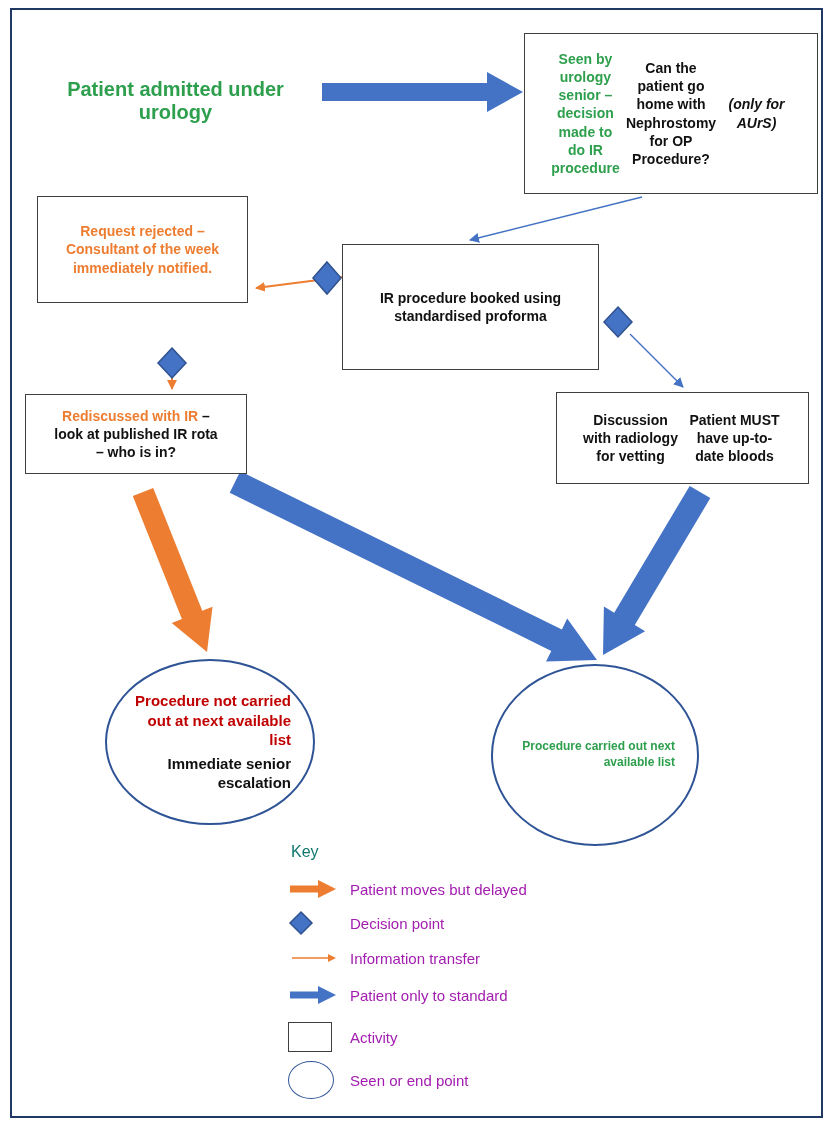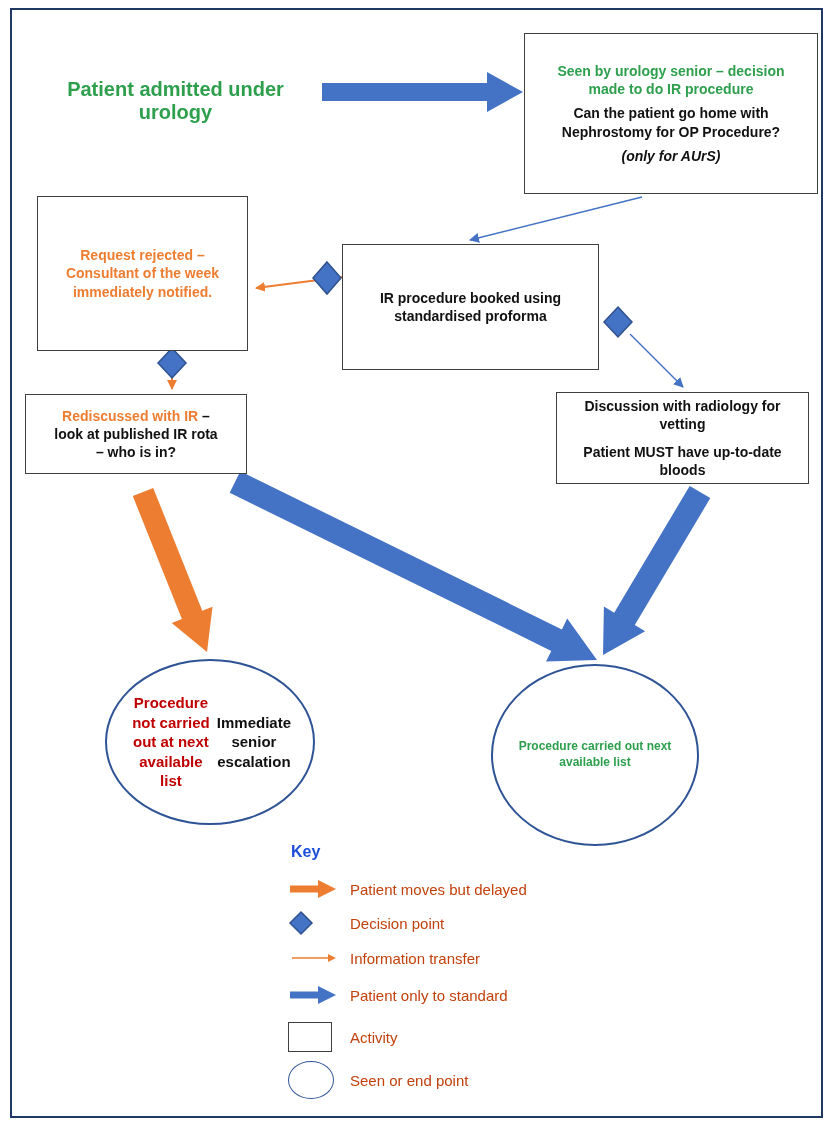--- a/index.html
+++ b/index.html
@@ -6,44 +6,44 @@
   html,body { background:#fff; }
   body { font-family:"Liberation Sans", sans-serif; color:#111; }
   .page { position:relative; width:833px; height:1127px; background:#fff; overflow:hidden; }
   .frame { position:absolute; left:10px; top:8px; width:813px; height:1110px; border:2px solid #1F3864; pointer-events:none; }
   svg.connectors { position:absolute; left:0; top:0; }
 
   .lbl { position:absolute; font-weight:bold; }
   .start-label { left:38px; top:78px; width:275px; text-align:center; font-size:20px; color:#2D9F4D; }
 
   .box { position:absolute; border:1px solid #3f3f3f; background:#fff; text-align:center;
-         font-weight:bold; font-size:14px; line-height:1.3; display:flex; flex-direction:column;
+         font-weight:bold; font-size:14px; line-height:1.3; display:flex; flex-direction:row;
          justify-content:center; align-items:center; padding:6px 26px; gap:9px; }
   .box p { width:100%; }
   .green { color:#2D9F4D; }
   .orange { color:#ED7D31; }
   .red { color:#C00000; }
   .italic { font-style:italic; }
 
   .box-seen   { left:524px; top:33px;  width:294px; height:161px; gap:6px; }
   .box-booked { left:342px; top:244px; width:257px; height:126px;gap:20px; }
-  .box-reject { left:37px;  top:196px; width:211px; height:155px; }
+  .box-reject { left:37px;  top:196px; width:211px; height:107px; }
   .box-redisc { left:25px;  top:394px; width:222px; height:80px; gap:0;justify-content:center; }
   .box-vet    { left:556px; top:392px; width:253px; height:92px; }
 
   .ellipse { position:absolute; border:2px solid #2F5496; border-radius:50%; background:#fff;
-             display:flex; flex-direction:row; justify-content:center; align-items:center;
-             text-align:center; font-weight:bold; font-size:15px; line-height:1.3; padding:14px 22px; gap:4px; }
+             display:flex; flex-direction:column; justify-content:center; align-items:center;
+             text-align:right; font-weight:bold; font-size:15px; line-height:1.3; padding:14px 22px; gap:4px; }
   .ellipse-fail    { left:105px; top:659px; width:210px; height:166px; }
   .ellipse-success { left:491px; top:664px; width:208px; height:182px; font-size:12px; }
 
-  .key-title { position:absolute; left:291px; top:843px; font-weight:bold; font-size:16px; color:#1d4ed8; }
+  .key-title { position:absolute; left:291px; top:843px; font-weight:normal; font-size:16px; color:#0f766e; }
   .key-row { position:absolute; left:288px; height:40px; display:flex; align-items:center; }
   .key-icon { width:56px; display:flex; align-items:center; justify-content:flex-start; }
-  .key-label { font-size:15px; color:#c2410c; margin-left:6px; }
+  .key-label { font-size:15px; color:#a21caf; margin-left:6px; }
   .key-rect-icon { width:44px; height:30px; border:1px solid #3f3f3f; background:#fff; }
   .key-ellipse-icon { width:46px; height:38px; border:1px solid #2F5496; border-radius:50%; background:#fff; }
 </style>
 </head>
 <body>
 
 <div class="page">
 
   <svg class="connectors" width="833" height="1127" viewBox="0 0 833 1127">
     <defs>

